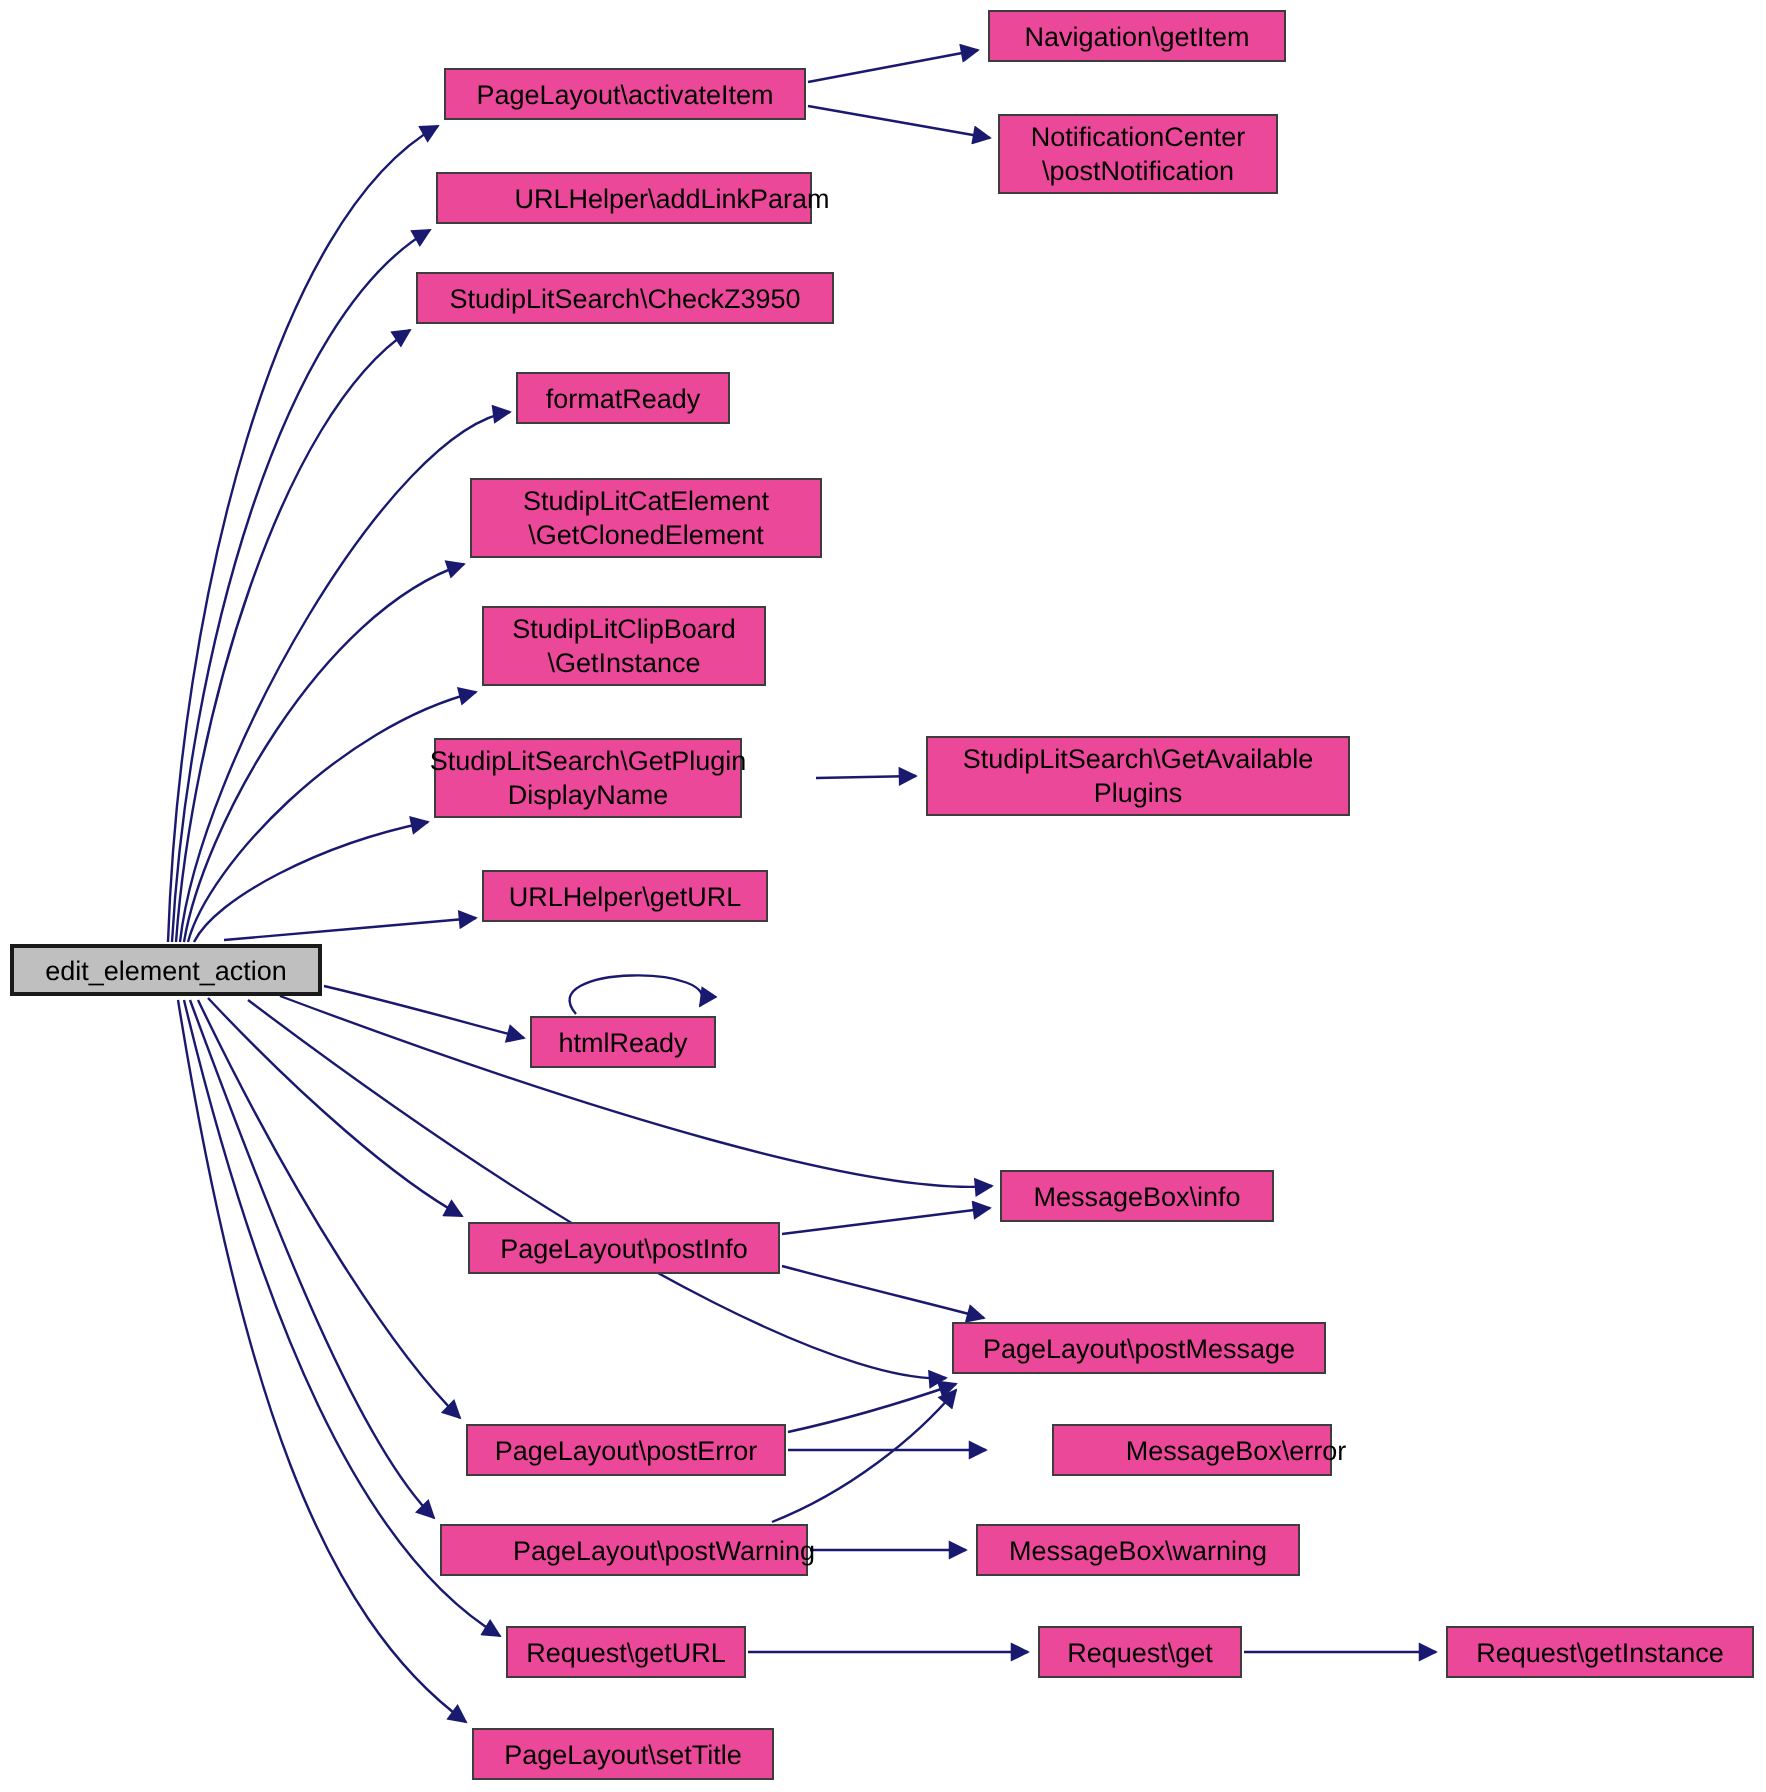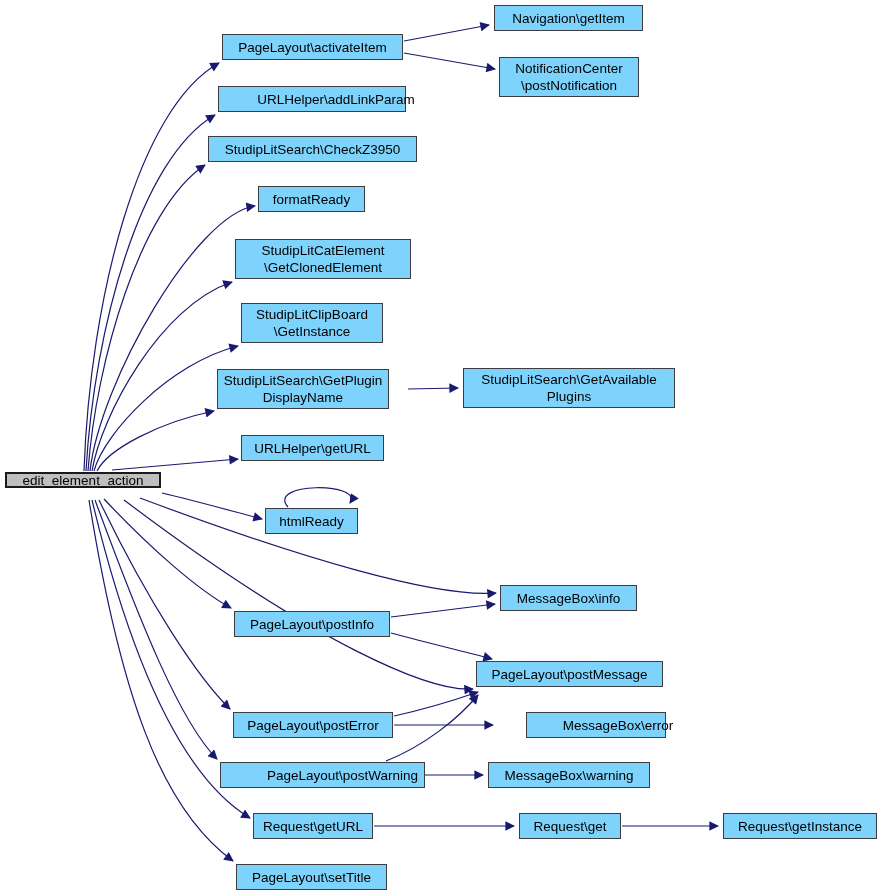--- a/index.html
+++ b/index.html
@@ -10,21 +10,21 @@
     background:#ffffff;
     overflow:hidden;
   }
   svg.edges { position:absolute; left:0; top:0; width:883px; height:896px; }
   .edge { fill:none; stroke:#191970; stroke-width:1.2px; }
   .node {
     position:absolute;
     box-sizing:border-box;
     display:flex; align-items:center; justify-content:center;
     text-align:center;
-    background:#7dd3fc;
+    background:#ec4899;
     border:1px solid #3d3d3d;
     color:#000000;
     font-size:13.5px;
     line-height:17px;
     white-space:pre-line;
     cursor:pointer;
   }
   .node.highlight {
     background:#bfbfbf;
     border:2px solid #1a1a1a;
@@ -65,48 +65,48 @@
     <path class="edge" marker-end="url(#arrow)" d="M 391,617 L 495,604"></path>
     <path class="edge" marker-end="url(#arrow)" d="M 391,633 C 432,644 466,652 492,659"></path>
     <path class="edge" marker-end="url(#arrow)" d="M 394,725 L 493,725"></path>
     <path class="edge" marker-end="url(#arrow)" d="M 394,716 C 426,709 452,701 478,692"></path>
     <path class="edge" marker-end="url(#arrow)" d="M 405,775 L 483,775"></path>
     <path class="edge" marker-end="url(#arrow)" d="M 386,761 C 424,746 458,719 478,695"></path>
     <path class="edge" marker-end="url(#arrow)" d="M 374,826 L 514,826"></path>
     <path class="edge" marker-end="url(#arrow)" d="M 622,826 L 718,826"></path>
   </svg>
 
-  <div class="node highlight" style="left:5px; top:472px; width:156px; height:16px;">edit_element_action</div>
+  <div class="node highlight" style="left:5px; top:472px; width:156px; height:26px;">edit_element_action</div>
 
   <div class="node" style="left:222px; top:34px; width:181px; height:26px;">PageLayout\activateItem</div>
 
   <div class="node" style="left:218px; top:86px; width:188px; height:26px;padding-left:48px;">URLHelper\addLinkParam</div>
 
   <div class="node" style="left:208px; top:136px; width:209px; height:26px;">StudipLitSearch\CheckZ3950</div>
 
   <div class="node" style="left:258px; top:186px; width:107px; height:26px;">formatReady</div>
 
   <div class="node" style="left:235px; top:239px; width:176px; height:40px;">StudipLitCatElement
 \GetClonedElement</div>
 
   <div class="node" style="left:241px; top:303px; width:142px; height:40px;">StudipLitClipBoard
 \GetInstance</div>
 
-  <div class="node" style="left:217px; top:369px; width:172px; height:40px;">StudipLitSearch\GetPlugin
+  <div class="node" style="left:217px; top:369px; width:154px; height:40px;">StudipLitSearch\GetPlugin
 DisplayName</div>
 
   <div class="node" style="left:241px; top:435px; width:143px; height:26px;">URLHelper\getURL</div>
 
   <div class="node" style="left:265px; top:508px; width:93px; height:26px;">htmlReady</div>
 
   <div class="node" style="left:234px; top:611px; width:156px; height:26px;">PageLayout\postInfo</div>
 
   <div class="node" style="left:233px; top:712px; width:160px; height:26px;">PageLayout\postError</div>
 
-  <div class="node" style="left:220px; top:762px; width:205px; height:26px;padding-left:40px;">PageLayout\postWarning</div>
+  <div class="node" style="left:220px; top:762px; width:184px; height:26px;padding-left:40px;">PageLayout\postWarning</div>
 
   <div class="node" style="left:253px; top:813px; width:120px; height:26px;">Request\getURL</div>
 
   <div class="node" style="left:236px; top:864px; width:151px; height:26px;">PageLayout\setTitle</div>
 
   <div class="node" style="left:494px; top:5px; width:149px; height:26px;">Navigation\getItem</div>
 
   <div class="node" style="left:499px; top:57px; width:140px; height:40px;">NotificationCenter
 \postNotification</div>
 

